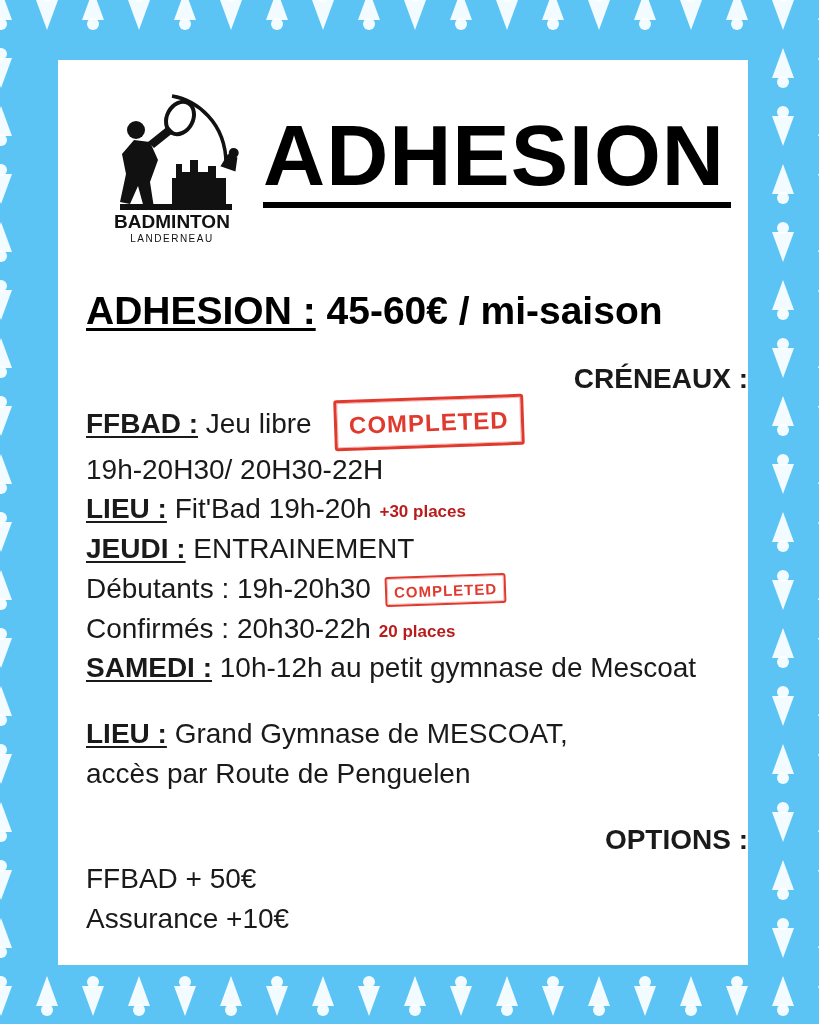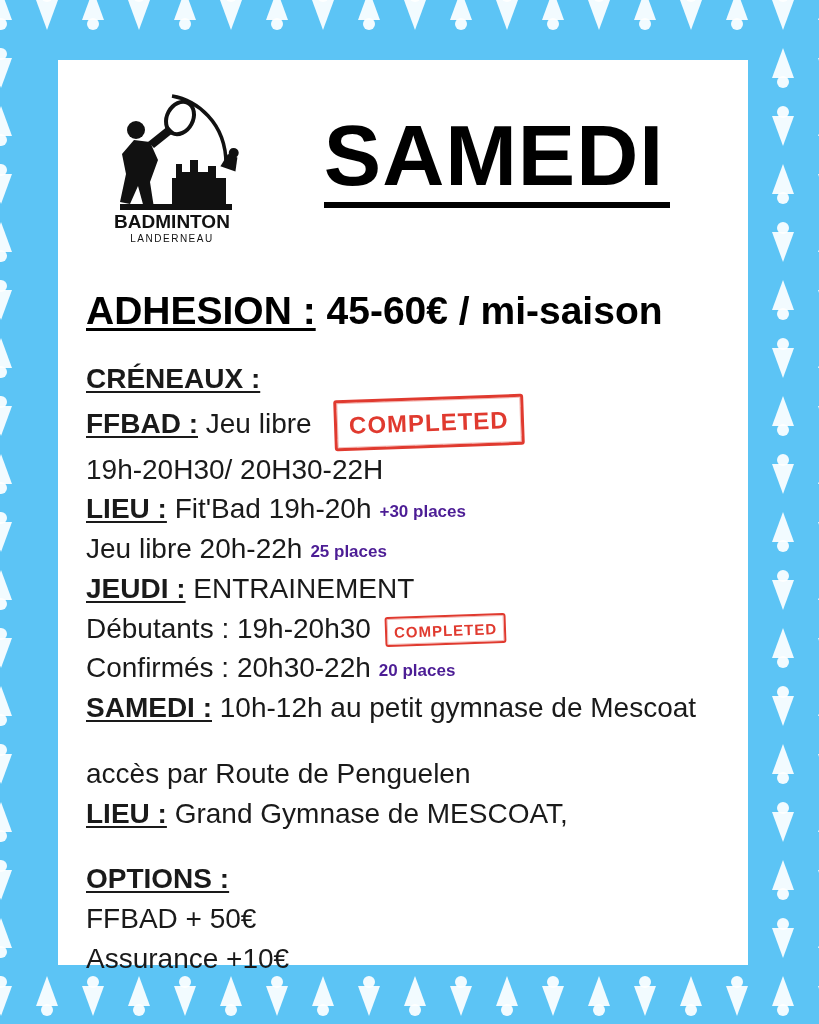--- a/index.html
+++ b/index.html
@@ -128,21 +128,21 @@
   }
   .row {
     display: flex;
     align-items: baseline;
     flex-wrap: nowrap;
     white-space: nowrap;
   }
   .places {
     font-size: 17px;
     font-weight: bold;
-    color: #4c1d95;
+    color: #b91c1c;
     margin-left: 8px;
     position: relative;
     top: -1px;
   }
   .gap {
     height: 26px;
   }
 
   
   .stamp {
@@ -169,22 +169,22 @@
     border-width: 2px;
     padding: 3px 7px 2px 7px;
     margin-left: 14px;
     position: relative;
     top: -2px;
   }
 
   
   .section-head {
     font-weight: bold;
-    text-decoration: underline;
     text-underline-offset: 3px;
+    text-align: right;
   }
 </style>
 </head>
 <body>
 
 <div class="border-bg" id="borderbg">
     <div class="shuttle" style="left:-10px;top:-10px">
       <div class="skirt"></div>
       <div class="cork"></div>
     </div>
@@ -533,21 +533,21 @@
           <ellipse cx="104" cy="36" rx="13" ry="17" transform="rotate(28 104 36)" fill="none" stroke="#111" stroke-width="4"></ellipse>
         </g>
 
         <path d="M100 96 L100 82 L106 82 L106 90 L114 90 L114 78 L122 78 L122 90 L132 90 L132 84 L140 84 L140 96 L150 96 L150 122 L96 122 L96 96 Z" fill="#111"></path>
         <rect x="44" y="122" width="112" height="6" fill="#111"></rect>
         <text x="96" y="146" text-anchor="middle" font-family="Liberation Sans, sans-serif" font-size="19" font-weight="bold" fill="#111">BADMINTON</text>
         <text x="96" y="160" text-anchor="middle" font-family="Liberation Sans, sans-serif" font-size="10" letter-spacing="1.5" fill="#111">LANDERNEAU</text>
       </svg>
     </div>
     <div style="flex:1; text-align:center;">
-      <span class="title">SAMEDI</span>
+      <span class="title">ADHESION</span>
     </div>
   </div>
 
   <div class="adhesion">
     <span class="lbl">ADHESION :</span>
     <span class="val">45-60€ / mi-saison</span>
   </div>
 
   <div class="body">
 
@@ -562,24 +562,20 @@
     <div class="row">
       <span>19h-20H30/ 20H30-22H</span>
     </div>
 
     <div class="row">
       <span class="u-bold">LIEU :</span>
       <span>&nbsp;</span>
       <span>Fit'Bad 19h-20h</span>
       <span class="places">+30 places</span>
     </div>
-    <div class="row">
-      <span>Jeu libre 20h-22h</span>
-      <span class="places">25 places</span>
-    </div>
 
     <div class="row">
       <span class="u-bold">JEUDI :</span>
       <span>&nbsp;</span>
       <span>ENTRAINEMENT</span>
     </div>
     <div class="row">
       <span>Débutants : 19h-20h30</span>
       <span class="stamp stamp-sm">COMPLETED</span>
     </div>
@@ -590,27 +586,27 @@
 
     <div class="row">
       <span class="u-bold">SAMEDI :</span>
       <span>&nbsp;</span>
       <span>10h-12h au petit gymnase de Mescoat</span>
     </div>
 
     <div class="gap"></div>
 
     <div class="row">
-      <span>accès par Route de Penguelen</span>
-    </div>
-    <div class="row">
       <span class="u-bold">LIEU :</span>
       <span>&nbsp;</span>
       <span>Grand Gymnase de MESCOAT,</span>
     </div>
+    <div class="row">
+      <span>accès par Route de Penguelen</span>
+    </div>
 
     <div class="gap"></div>
 
     <div class="section-head">OPTIONS :</div>
     <div class="row">
       <span>FFBAD + 50€</span>
     </div>
     <div class="row">
       <span>Assurance +10€</span>
     </div>

